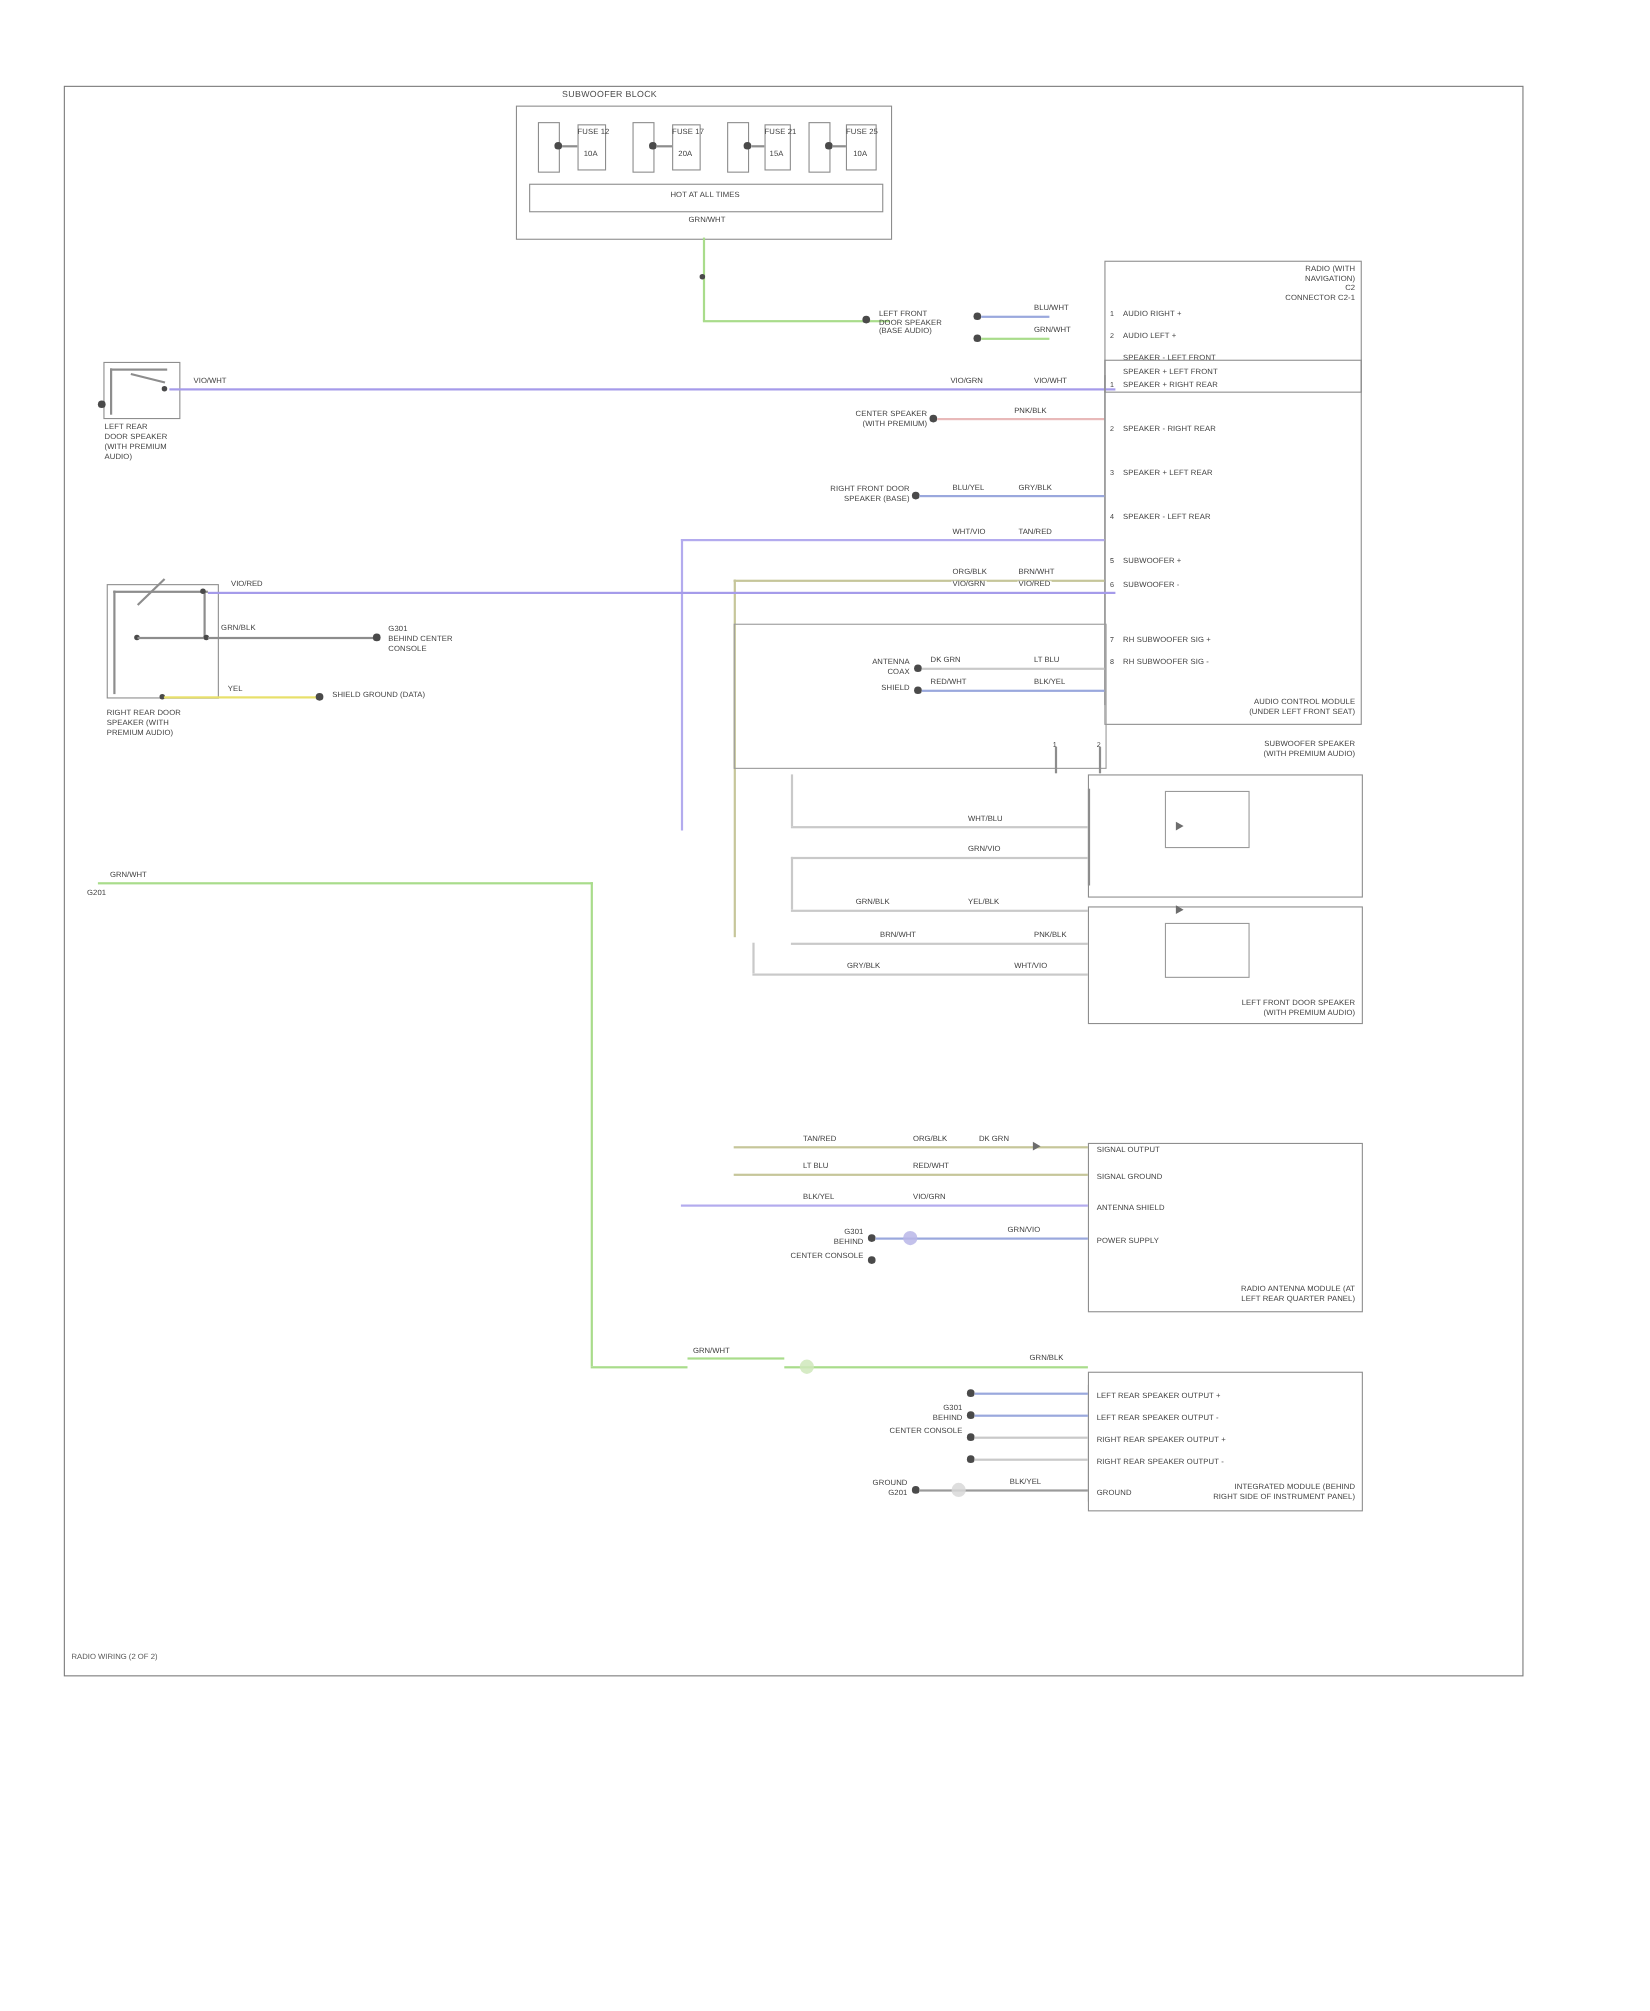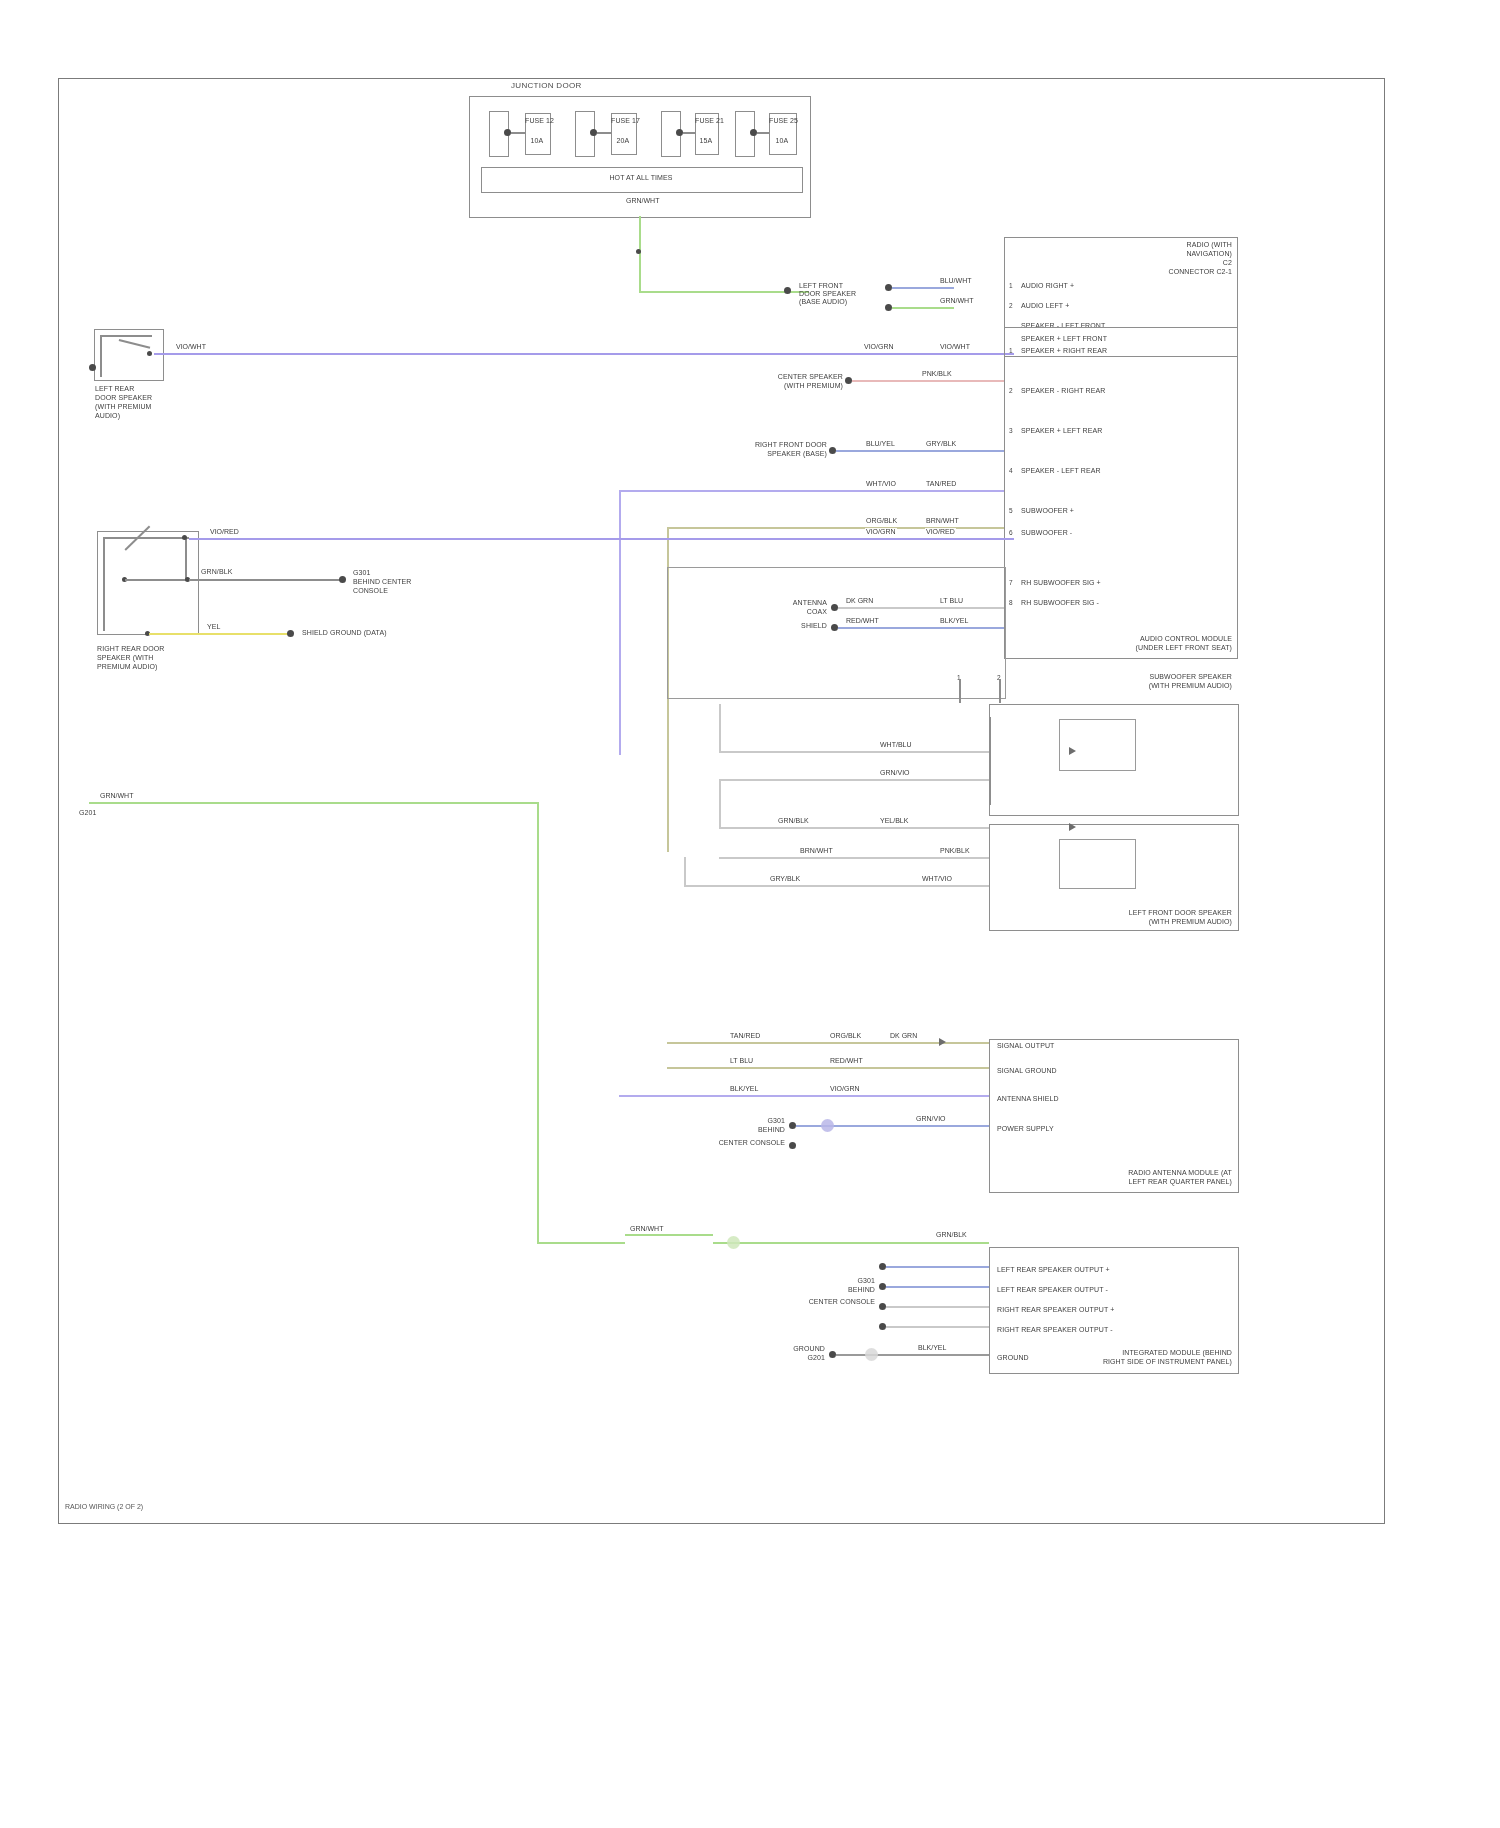--- a/index.html
+++ b/index.html
@@ -26,21 +26,21 @@
   .footer{position:absolute;font-size:7px;color:#555;}
   .arrowR{position:absolute;width:0;height:0;border-top:4px solid transparent;border-bottom:4px solid transparent;border-left:7px solid #6d6d6d;}
   .wlbl{position:absolute;font-size:7px;color:#3b3b3b;background:rgba(255,255,255,.9);padding:0 1px;white-space:nowrap;}
 </style>
 </head>
 <body>
 
 <div id="page">
   <div id="sheet">
 
-    <div class="hdr" style="left:452px;top:2px;">JUNCTION DOOR</div>
+    <div class="hdr" style="left:452px;top:2px;">SUBWOOFER BLOCK</div>
     <div class="fusebox" style="left:410px;top:17px;width:340px;height:120px;"></div>
 
     <div class="fusecell" style="left:430px;top:32px;width:18px;height:44px;"></div>
     <div class="dot" style="left:445px;top:50px;"></div>
     <div class="thin" style="left:452px;top:53px;width:14px;height:1.5px;"></div>
     <div class="fusecell" style="left:466px;top:34px;width:24px;height:40px;"></div>
     <div class="lbl c" style="left:466px;top:38px;width:24px;">FUSE 12</div>
     <div class="lbl c" style="left:466px;top:58px;width:24px;">10A</div>
 
     <div class="fusecell" style="left:516px;top:32px;width:18px;height:44px;"></div>

